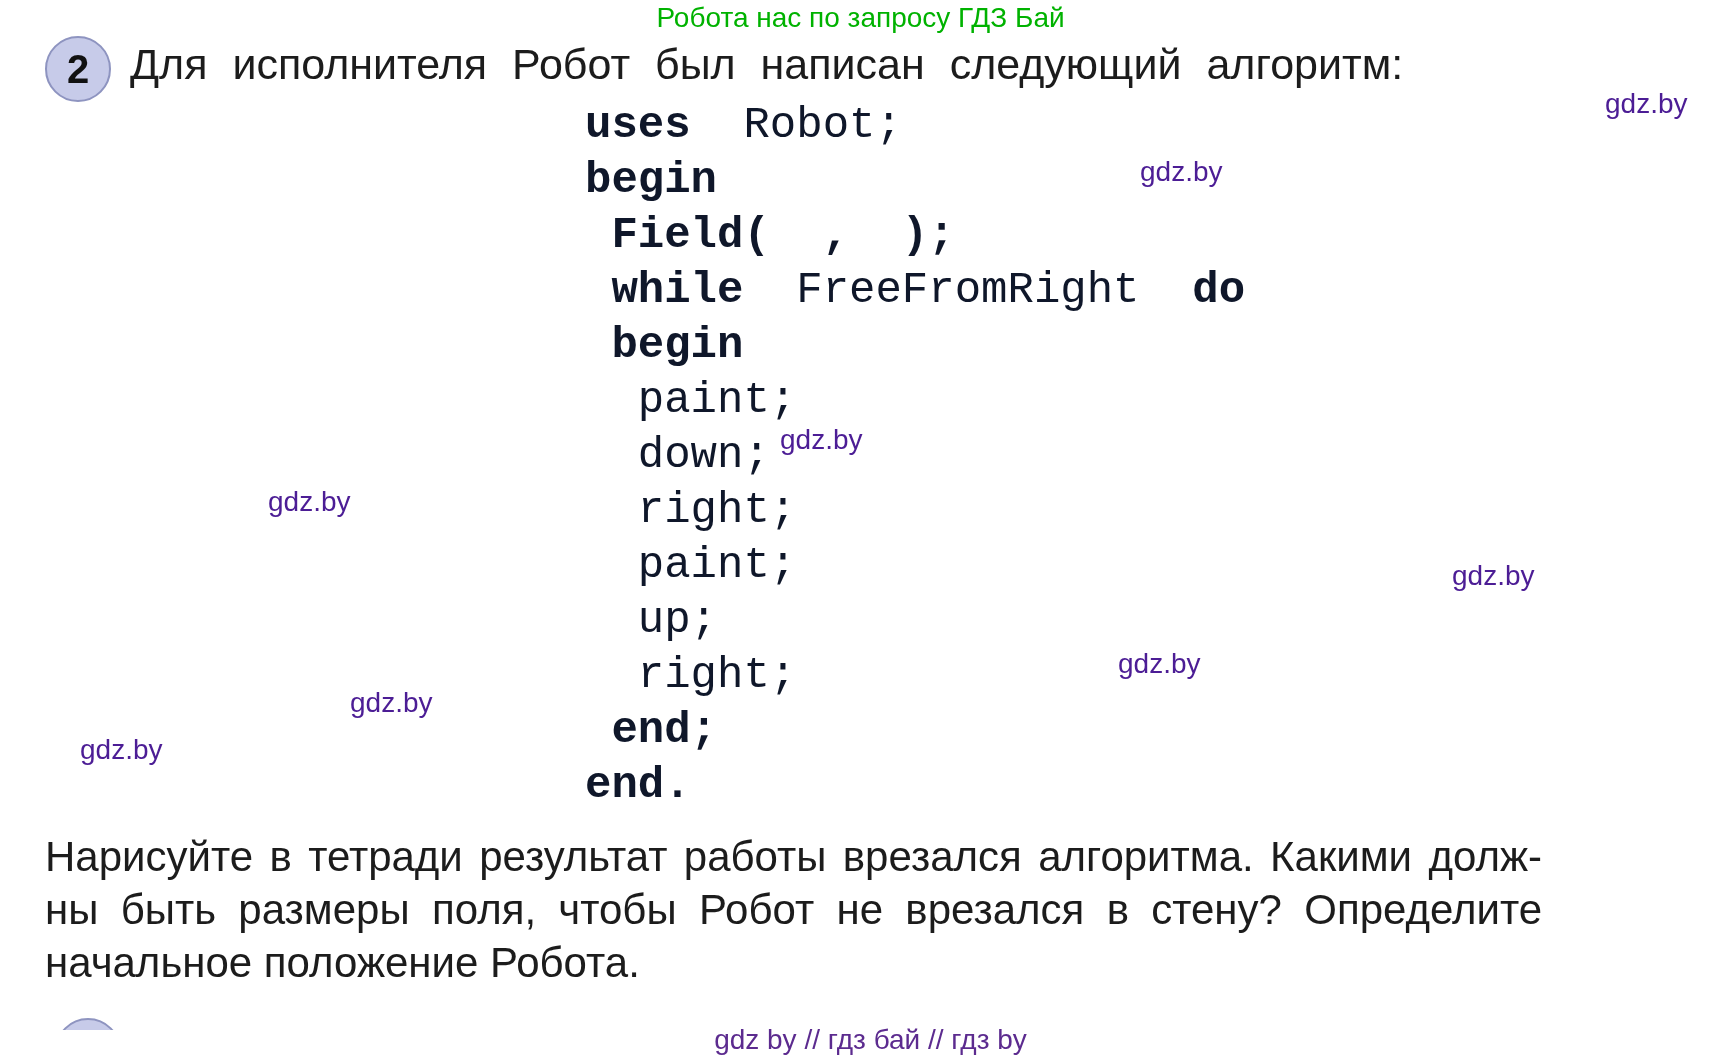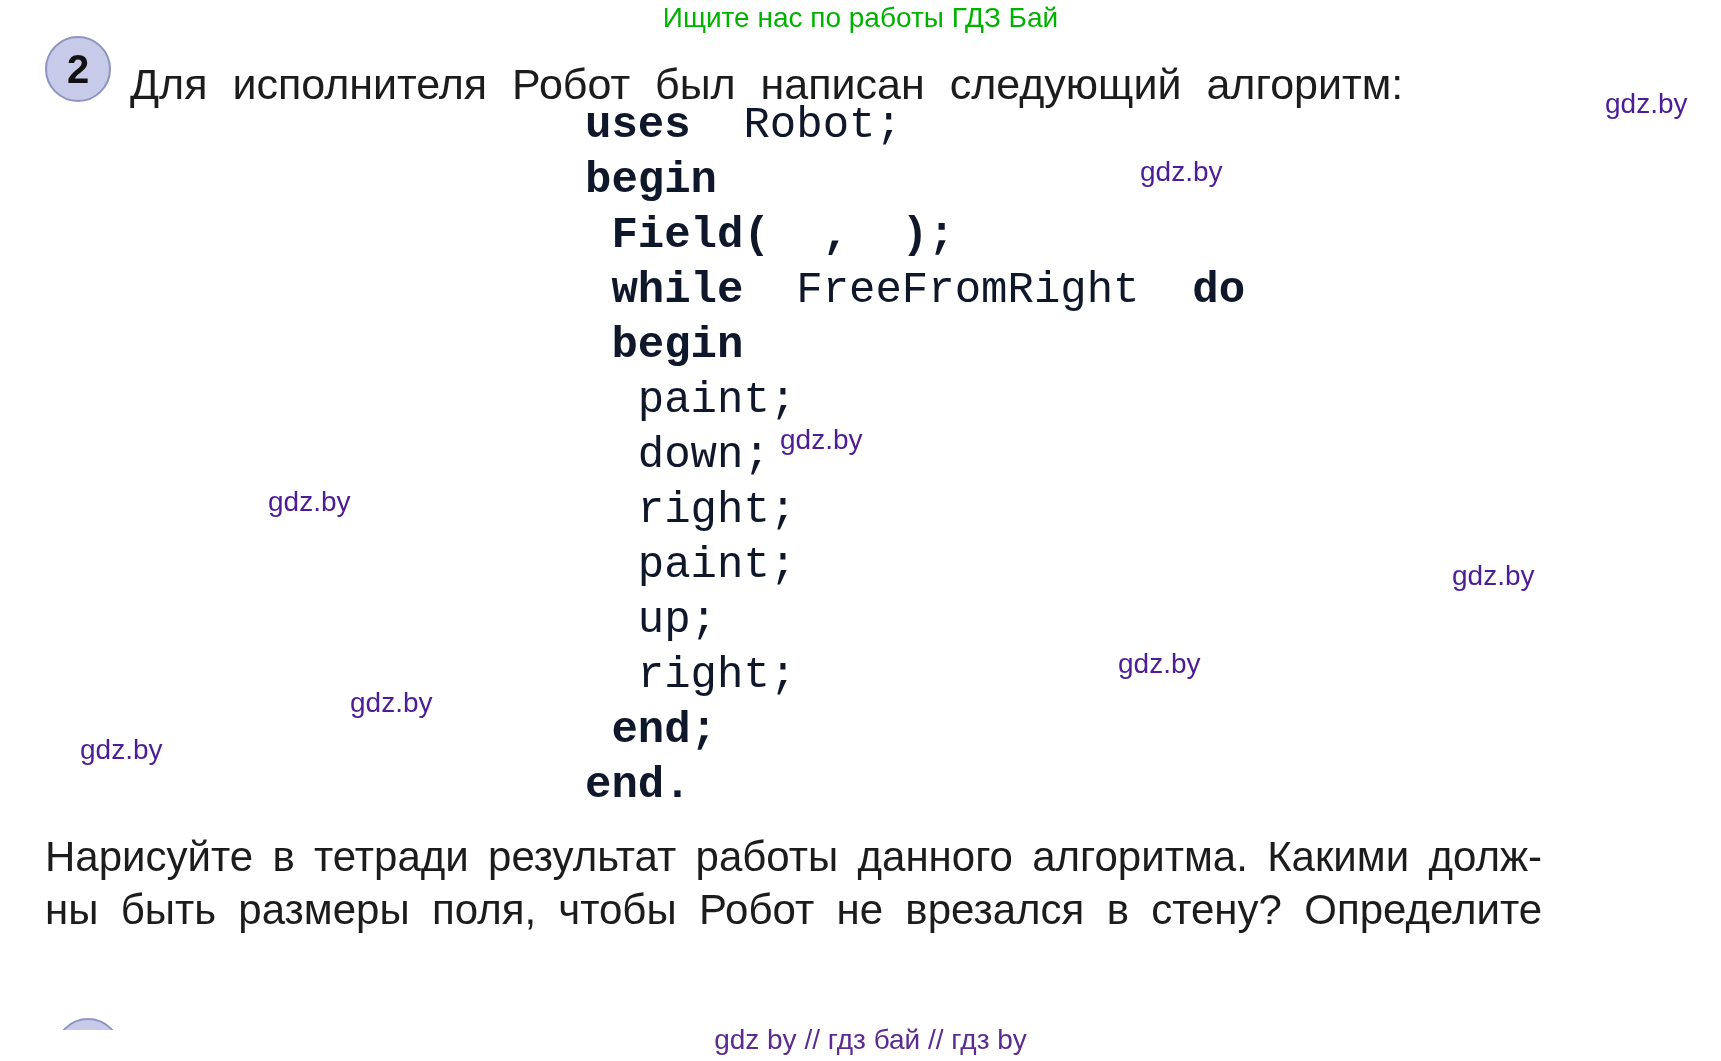--- a/index.html
+++ b/index.html
@@ -21,21 +21,21 @@
   }
   .badge-partial-wrap{
     position:absolute;left:62px;top:1018px;width:52px;height:12px;overflow:hidden;
   }
   .badge-partial-wrap .circle{
     position:absolute;left:-7px;top:0;width:66px;height:66px;border-radius:50%;
     background:#c7cbe9;border:2px solid #8e94c0;box-sizing:border-box;
   }
   .heading{
     position:absolute;left:130px;top:40px;
-    font-size:43px;color:#1c1c1c;word-spacing:13px;white-space:nowrap;margin-top:20px;
+    font-size:43px;color:#1c1c1c;word-spacing:13px;white-space:nowrap;
   }
   .code{
     position:absolute;left:585px;top:98px;
     font-family:"Liberation Mono", monospace;
     font-size:44px;line-height:55px;color:#0f172a;white-space:pre;
   }
   .question{
     position:absolute;left:45px;top:830px;width:1497px;
     font-size:42px;line-height:53px;color:#1c1c1c;
   }
@@ -53,33 +53,34 @@
   .w7{left:350px;top:687px;}
   .w8{left:80px;top:734px;}
   .footer{
     position:absolute;left:0;right:0;top:1024px;text-align:center;
     padding-left:20px;font-size:28px;color:#5c2b8f;white-space:nowrap;
   }
 </style>
 </head>
 <body>
 
-<div class="promo">Ищите нас по работы ГДЗ Бай</div>
+<div class="promo">Робота нас по запросу ГДЗ Бай</div>
 
 <div class="badge">
   <span>2</span>
 </div>
 
 <div class="heading">Для исполнителя Робот был написан следующий алгоритм:</div>
 
 <div class="code"><div><span style="font-weight: bold;">uses</span><span>  Robot;</span></div><div><span style="font-weight: bold;">begin</span></div><div><span> </span><span style="font-weight: bold;">Field(  ,  );</span></div><div><span> </span><span style="font-weight: bold;">while</span><span>  FreeFromRight  </span><span style="font-weight: bold;">do</span></div><div><span> </span><span style="font-weight: bold;">begin</span></div><div><span>  paint;</span></div><div><span>  down;</span></div><div><span>  right;</span></div><div><span>  paint;</span></div><div><span>  up;</span></div><div><span>  right;</span></div><div><span> </span><span style="font-weight: bold;">end;</span></div><div><span style="font-weight: bold;">end.</span></div></div>
 
 <div class="question">
-  <div class="jline">Нарисуйте в тетради результат работы данного алгоритма. Какими долж-</div>
+  <div class="jline">Нарисуйте в тетради результат работы врезался алгоритма. Какими долж-</div>
   <div class="jline">ны быть размеры поля, чтобы Робот не врезался в стену? Определите</div>
+  <div class="lline">начальное положение Робота.</div>
 </div>
 
 <div class="wm w1">gdz.by</div>
 <div class="wm w2">gdz.by</div>
 <div class="wm w3">gdz.by</div>
 <div class="wm w4">gdz.by</div>
 <div class="wm w5">gdz.by</div>
 <div class="wm w6">gdz.by</div>
 <div class="wm w7">gdz.by</div>
 <div class="wm w8">gdz.by</div>

